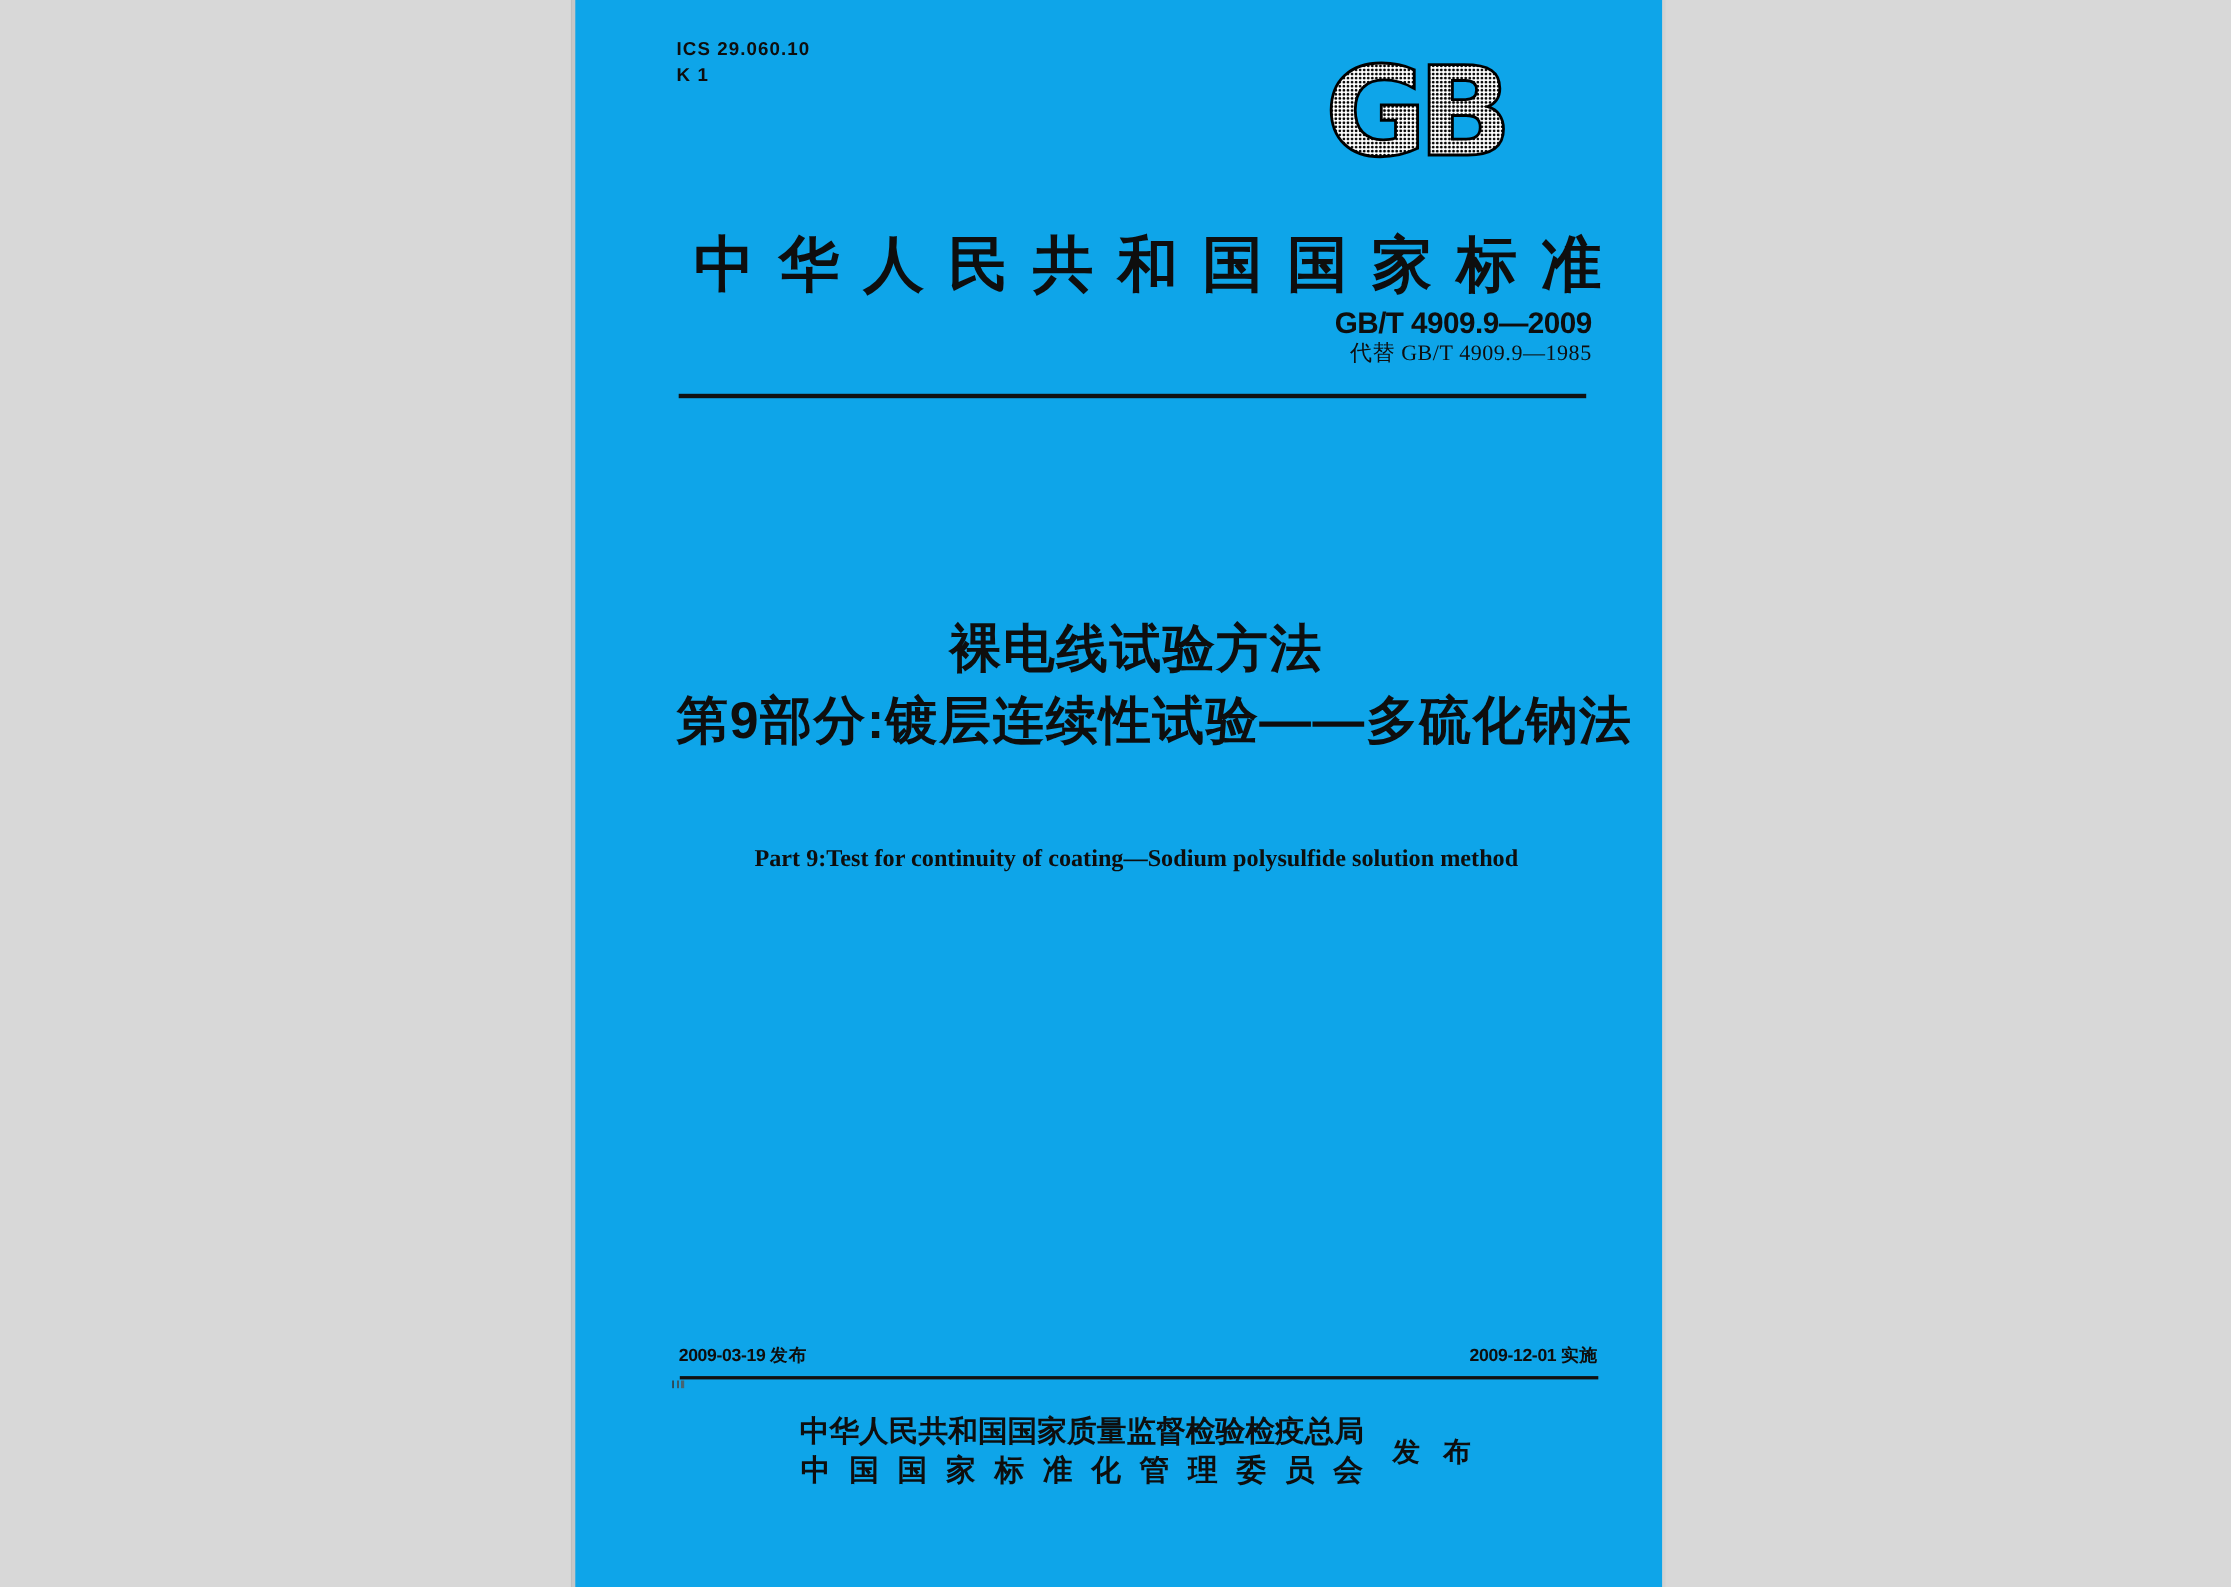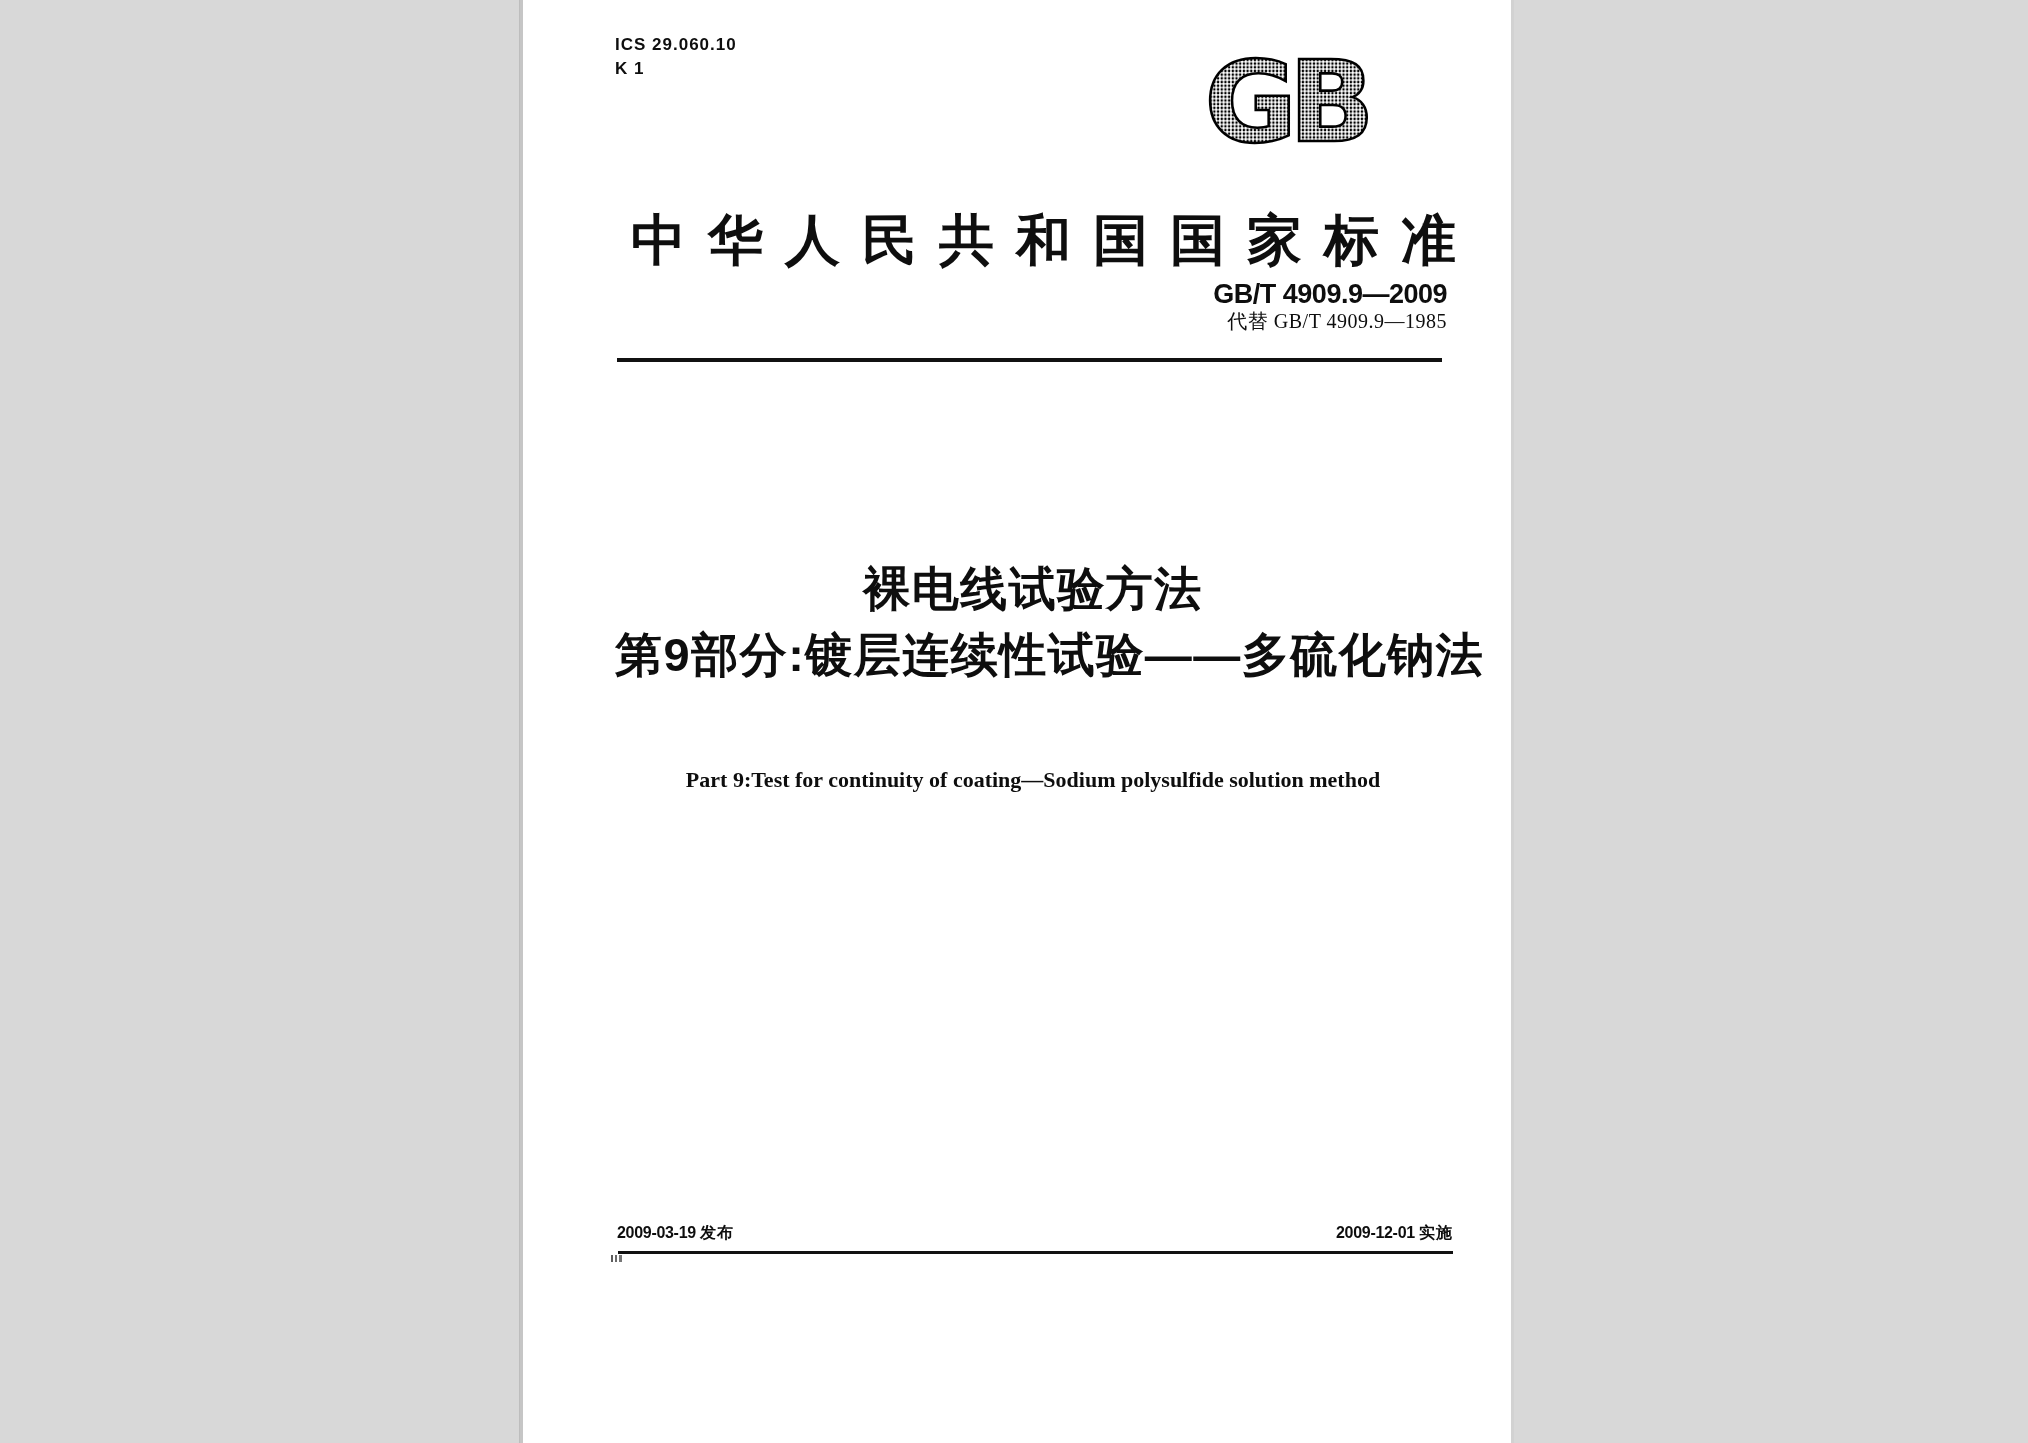--- a/index.html
+++ b/index.html
@@ -4,21 +4,21 @@
 <style>
   html,body{margin:0;padding:0;}
   body{
     width:2028px;height:1443px;position:relative;overflow:hidden;
     background:#d8d8d8;
     font-family:"Liberation Sans",sans-serif;
     color:#0e0e0e;
   }
   .page{
     position:absolute;left:523px;top:0;width:988px;height:1443px;
-    background:#ffffff;
+    background:#0ea5e9;
     box-shadow:-3px 0 0 #c6c6c6,-4px 0 0 #bdbdbd,3px 0 0 #d2d2d2;
   }
   
   .ics-block{
     position:absolute;left:92px;top:33px;
     font-weight:bold;font-size:17px;line-height:24px;letter-spacing:1px;
     font-family:"Liberation Sans",sans-serif;
   }
   
   .gb-logo{position:absolute;left:660px;top:50px;width:205px;height:108px;}
@@ -119,14 +119,21 @@
     </div>
     <div>
       <span>2009-12-01</span>
       <span class="cjk">实施</span>
     </div>
   </div>
 
   <div class="rule rule-bottom"></div>
   <div class="scan-artifact"></div>
 
+  <div class="publisher-row">
+    <div class="issuers">
+      <div class="issuer1">中华人民共和国国家质量监督检验检疫总局</div>
+      <div class="issuer2">中国国家标准化管理委员会</div>
+    </div>
+    <div class="publish">发 布</div>
+  </div>
 
 </div>
 
 </body></html>

